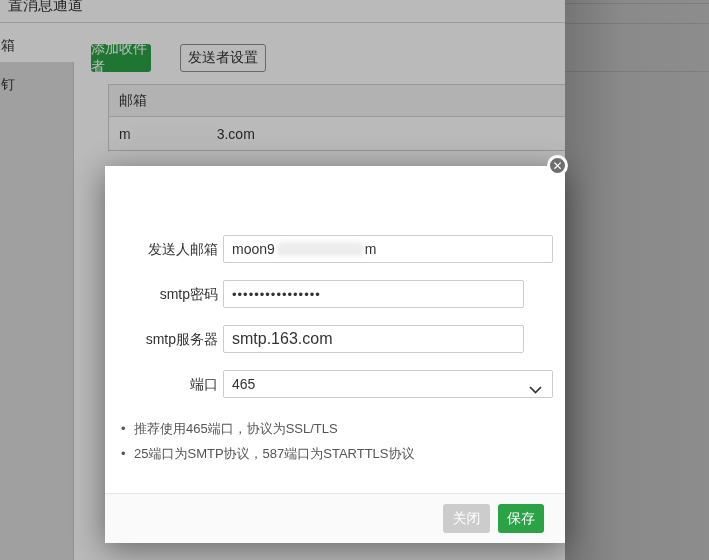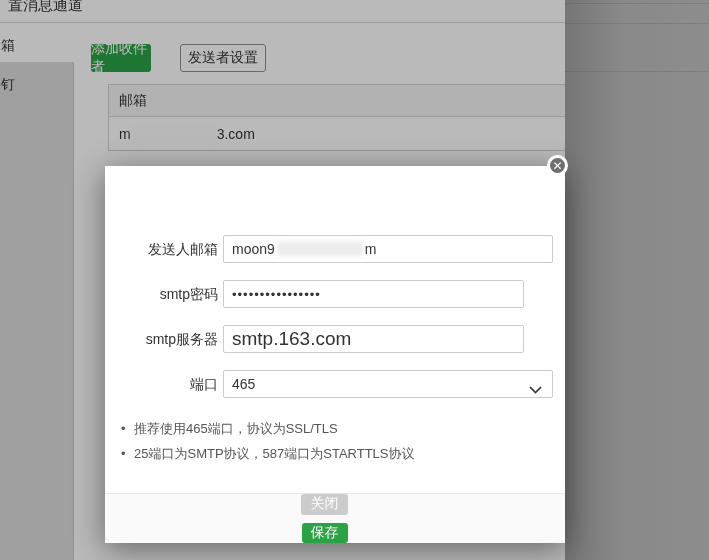--- a/index.html
+++ b/index.html
@@ -39,31 +39,31 @@
   
   #modal{position:absolute;left:105px;top:166px;width:460px;height:377px;background:#fff;
          box-shadow:0 6px 30px rgba(0,0,0,0.45);}
   .modal-header{position:absolute;left:0;top:0;right:0;height:44px;background:#fcfcfc;border-bottom:1px solid #ececec;}
   .modal-title{position:absolute;left:19px;top:0;line-height:44px;font-size:15px;color:#333;}
   .modal-close{position:absolute;left:442px;top:-11px;width:21px;height:21px;border:3px solid #fff;border-radius:50%;
                background:#6f6f6f;color:#fff;display:flex;align-items:center;justify-content:center;
                font-size:12px;font-weight:bold;cursor:pointer;z-index:5;}
   .f-label{position:absolute;left:0;width:113px;text-align:right;line-height:28px;font-size:14px;color:#333;white-space:nowrap;}
   .f-input{position:absolute;left:118px;width:301px;height:28px;border:1px solid #ccc;border-radius:2px;
-           font-size:19px;color:#333;padding:0 8px;background:#fff;outline:none;}
+           font-size:16px;color:#333;padding:0 8px;background:#fff;outline:none;}
   .f-box{position:absolute;left:118px;width:330px;height:28px;border:1px solid #ccc;border-radius:2px;
          font-size:14px;color:#333;padding:0 8px;background:#fff;display:flex;align-items:center;white-space:nowrap;}
   .f-select{cursor:pointer;justify-content:flex-start;position:absolute;}
   .f-select .chev{position:absolute;right:10px;top:10px;}
   .pwd{letter-spacing:1px;font-size:13px;}
   .notes{position:absolute;left:14px;top:250px;}
   .note-line{position:relative;padding-left:15px;font-size:13px;color:#555;line-height:25px;white-space:nowrap;}
   .note-line::before{content:"•";position:absolute;left:2px;color:#555;}
   .modal-footer{position:absolute;left:0;right:0;bottom:0;height:50px;background:#fafafa;border-top:1px solid #e8e8e8;
-                display:flex;align-items:center;justify-content:flex-end;gap:8px;padding-right:21px;flex-direction:column;}
+                display:flex;align-items:center;justify-content:flex-end;gap:8px;padding-right:21px;}
   .btn-close{width:47px;height:29px;background:#ccc;color:#fff;}
   .btn-save{width:46px;height:29px;background:#2BA245;color:#fff;}
 </style>
 </head>
 <body>
 
 <div id="root">
 
   <div id="page">
     <div class="header-bar">

